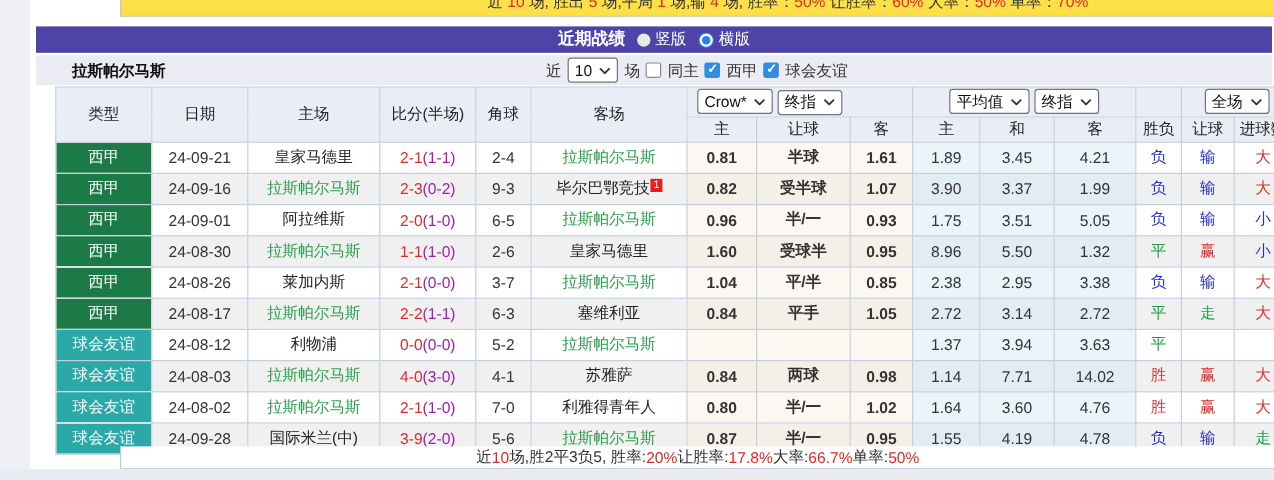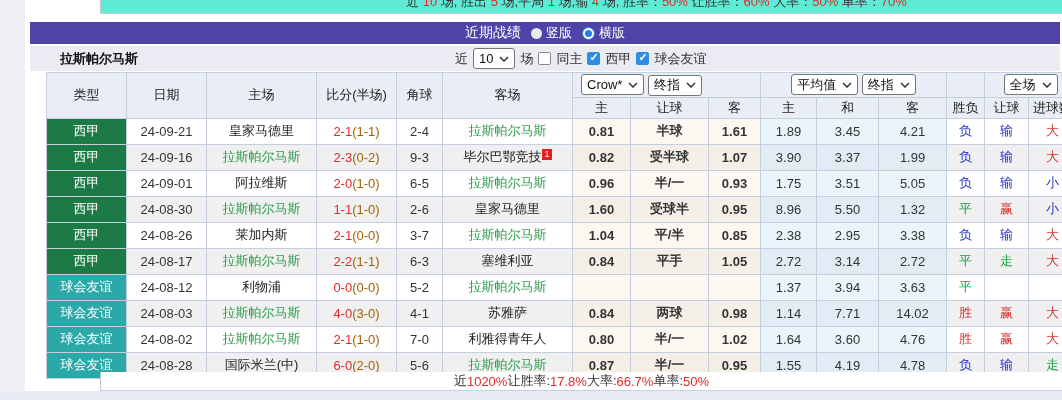--- a/index.html
+++ b/index.html
@@ -1,27 +1,27 @@
 <!DOCTYPE html>
 <html><head>
 <meta charset="utf-8">
 <style>
   html,body{margin:0;padding:0;}
   body{width:1062px;height:400px;position:relative;background:#fff;
        font-family:"Liberation Sans", sans-serif;font-size:13px;color:#333;overflow:hidden;}
   .left-strip{position:absolute;left:0;top:0;width:25px;height:400px;background:#eef0f6;}
   
   .top-partial{position:absolute;left:100px;top:0;width:961px;height:13px;overflow:hidden;
-               border-left:1px solid #c8c8c8;border-bottom:1px solid #c8c8c8;background:#5eead4;}
+               border-left:1px solid #c8c8c8;border-bottom:1px solid #c8c8c8;background:#fde047;}
   .top-partial .line{position:absolute;top:-7px;left:0;right:0;text-align:center;padding-left:150px;white-space:nowrap;}
   .seg-d{color:#333;} .seg-r{color:#e02a2a;}
   
   .title-bar{position:absolute;left:30px;top:22px;width:1030px;height:22px;background:#4e43a6;
              display:flex;align-items:center;justify-content:center;gap:10px;color:#fff;}
-  .title-bar .ttl{font-weight:normal;font-size:14px;}
+  .title-bar .ttl{font-weight:bold;font-size:14px;}
   .radio-wrap{display:inline-flex;align-items:center;gap:4px;cursor:pointer;}
   .radio{width:11px;height:11px;border-radius:50%;background:#e9e9e9;display:inline-block;box-sizing:border-box;}
   .radio.sel{background:#fff;border:1px solid #2b7de9;position:relative;width:13px;height:13px;}
   .radio.sel::after{content:"";position:absolute;left:2px;top:2px;width:7px;height:7px;border-radius:50%;background:#2b7de9;}
   
   .team-bar{position:absolute;left:30px;top:46px;width:1030px;height:25px;background:#ebebf3;}
   .team-name{position:absolute;left:30px;top:4px;font-weight:bold;color:#111;}
   .filters{position:absolute;left:425px;top:2px;display:flex;align-items:center;gap:5px;}
   .fake-select{display:inline-flex;align-items:center;gap:6px;border:1px solid #767676;border-radius:3px;
                background:#fff;padding:1px 5px;height:17px;color:#111;cursor:pointer;}
@@ -41,21 +41,21 @@
   tbody tr.even td{background:#f0f0f0;}
   td.odds{background:#fcf8f1 !important;font-weight:bold;}
   tr.even td.odds{background:#f4f0e8 !important;}
   td.avg{background:#eaf4fb !important;}
   tr.even td.avg{background:#e2ecf4 !important;}
   td.type{color:#fff;}
   td.type.league{background:#1b7a46 !important;}
   td.type.friendly{background:#2ba9a9 !important;}
   td.team{color:#222;}
   td.team.green{color:#2f9e4e;}
-  .ft{color:#e02a2a;} .ht{color:#a16207;}
+  .ft{color:#e02a2a;} .ht{color:#a21caf;}
   .c-red{color:#d63333;} .c-blue{color:#2431c8;} .c-green{color:#1e9e46;}
   .badge{display:inline-block;background:#e41f1f;color:#fff;font-size:9px;line-height:11px;
          padding:0 2px;vertical-align:4px;margin-left:1px;}
   
   .footer{position:absolute;left:100px;top:372px;width:961px;height:18px;background:#fff;
           border-left:1px solid #c8c8c8;border-bottom:1px solid #c8d0e0;
           display:flex;align-items:center;justify-content:center;white-space:nowrap;}
   .bottom-band{position:absolute;left:0;top:391px;width:1062px;height:9px;background:#e8ebf2;}
 </style>
 </head>
@@ -324,41 +324,42 @@
         <td class="odds">1.02</td>
         <td class="avg">1.64</td>
         <td class="avg">3.60</td>
         <td class="avg">4.76</td>
         <td class="c-red">胜</td>
         <td class="c-red">赢</td>
         <td class="c-red">大</td>
       </tr>
       <tr class="even">
         <td class="type friendly">球会友谊</td>
-        <td class="date">24-08-28</td>
+        <td class="date">24-09-28</td>
         <td class="team">国际米兰(中)</td>
-        <td class="score"><span class="ft">6-0</span><span class="ht">(2-0)</span></td>
+        <td class="score"><span class="ft">3-9</span><span class="ht">(2-0)</span></td>
         <td class="corner">5-6</td>
         <td class="team green">拉斯帕尔马斯</td>
         <td class="odds">0.87</td>
         <td class="odds">半/一</td>
         <td class="odds">0.95</td>
         <td class="avg">1.55</td>
         <td class="avg">4.19</td>
         <td class="avg">4.78</td>
         <td class="c-blue">负</td>
         <td class="c-blue">输</td>
         <td class="c-green">走</td>
       </tr>
     </tbody>
 </table>
 
 <div class="footer" id="footer-line">
     <span class="seg-d">近</span>
     <span class="seg-r">10</span>
+    <span class="seg-d">场,胜2平3负5, 胜率:</span>
     <span class="seg-r">20%</span>
     <span class="seg-d"> 让胜率:</span>
     <span class="seg-r">17.8%</span>
     <span class="seg-d"> 大率:</span>
     <span class="seg-r">66.7%</span>
     <span class="seg-d"> 单率:</span>
     <span class="seg-r">50%</span>
   </div>
 <div class="bottom-band"></div>
 

